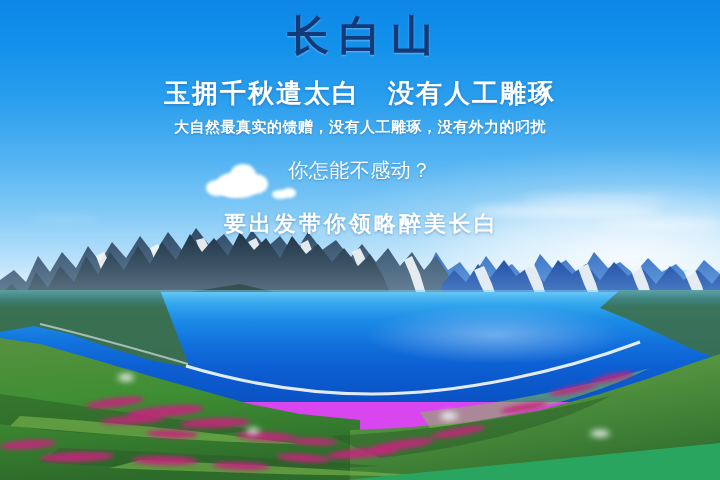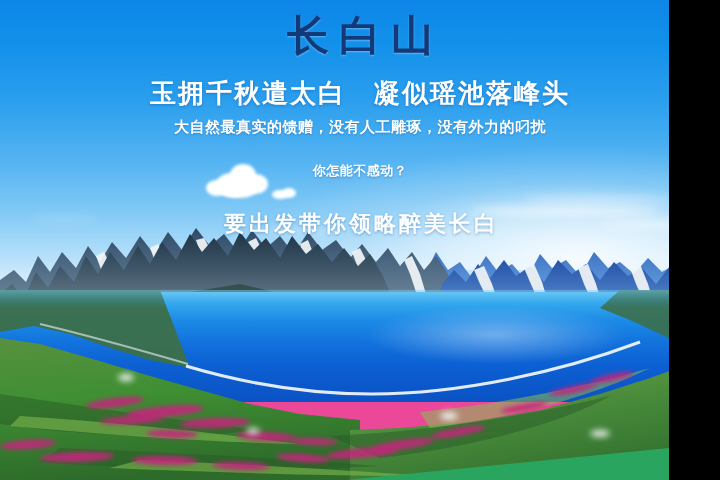--- a/index.html
+++ b/index.html
@@ -1,22 +1,22 @@
 <!DOCTYPE html>
 <html><head>
 <meta charset="utf-8">
 <style>
   html,body{margin:0;padding:0;background:#000;}
   body{font-family:"DejaVu Sans","Liberation Sans",sans-serif;}
 
   #poster{
     position:relative;
-    width:669px;height:480px;
+    width:720px;height:480px;
     overflow:hidden;
-    background:#ec4899;
+    background:#d946ef;
   }
 
   
   .sky{
     position:absolute;left:0;top:0;width:720px;height:300px;
     background:linear-gradient(180deg,
       #0d86e8 0%,
       #1190ea 14%,
       #2c9fee 34%,
       #55b4f2 54%,
@@ -125,22 +125,22 @@
   .sub2{
     top:138px;
     font-size:15px;line-height:21px;
     font-weight:700;
     letter-spacing:.5px;
     color:#ffffff;
     text-shadow:0 1px 2px rgba(20,80,150,.4);
   }
   .sub3{
     top:160px;
-    font-size:13px;line-height:21px;
-    font-weight:700;
+    font-size:20px;line-height:21px;
+    font-weight:400;
     letter-spacing:.5px;
     color:#ffffff;
     text-shadow:0 1px 2px rgba(20,80,150,.4);
   }
   .tagline{
     top:208px;
     font-size:22px;line-height:30px;
     font-weight:700;
     letter-spacing:3px;
     text-indent:3px;
@@ -332,18 +332,18 @@
   <div class="flower" style="left:500px;top:404px;width:48px;height:7px;transform:rotate(-10deg);"></div>
 
   <div class="grasspatch" style="left:118px;top:374px;width:16px;height:7px;background:#eef3f2;"></div>
   <div class="grasspatch" style="left:246px;top:428px;width:14px;height:6px;background:#e6efe9;"></div>
   <div class="grasspatch" style="left:440px;top:412px;width:18px;height:8px;background:#e8f0ec;"></div>
   <div class="grasspatch" style="left:590px;top:430px;width:20px;height:7px;background:#e4eee8;"></div>
 
   <div class="green-band"></div>
 
   <div class="txt title">长白山</div>
-  <div class="txt couplet">玉拥千秋遣太白　凝似瑶池落峰头</div>
+  <div class="txt couplet">玉拥千秋遣太白　没有人工雕琢</div>
   <div class="txt sub1">大自然最真实的馈赠，没有人工雕琢，没有外力的叼扰</div>
   <div class="txt sub3">你怎能不感动？</div>
   <div class="txt tagline">要出发带你领略醉美长白</div>
 
 </div>
 
 </body></html>

